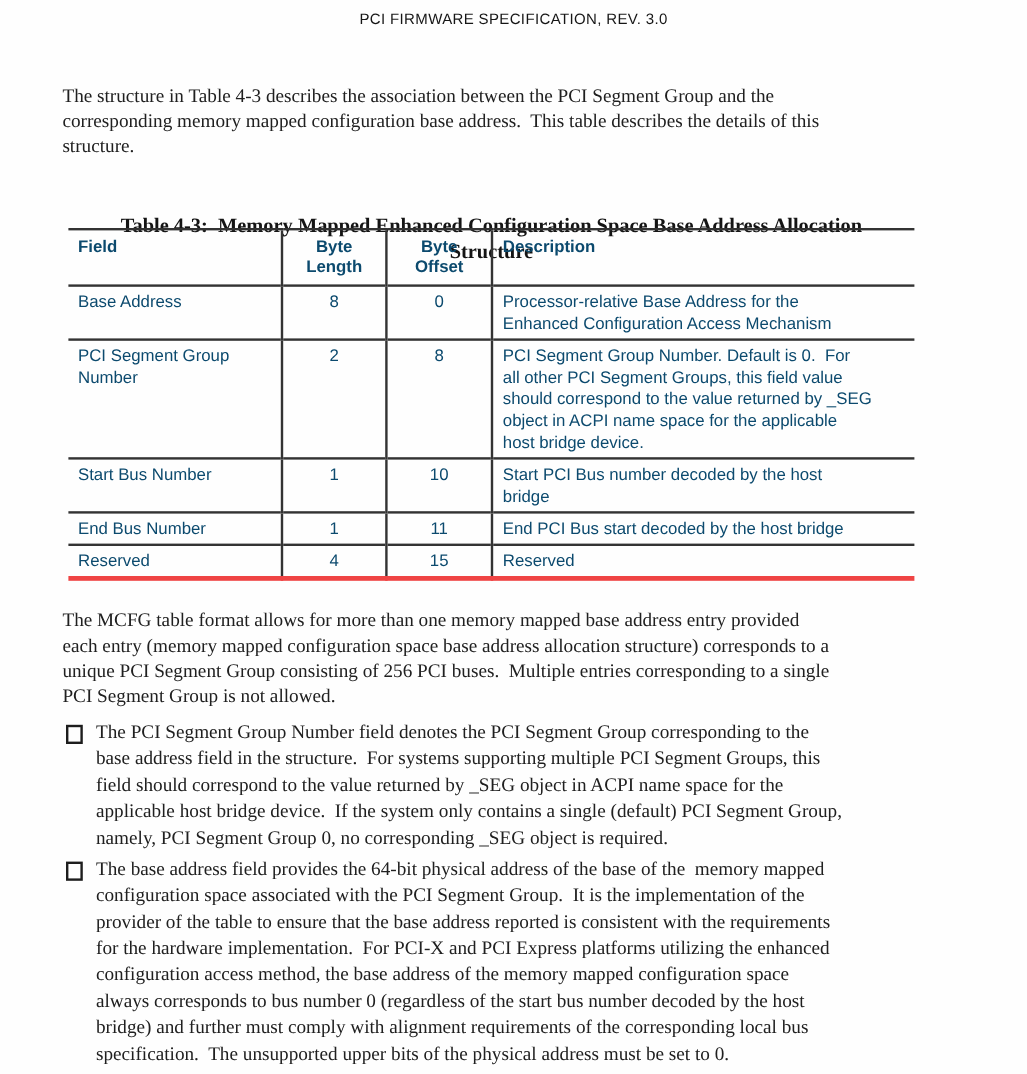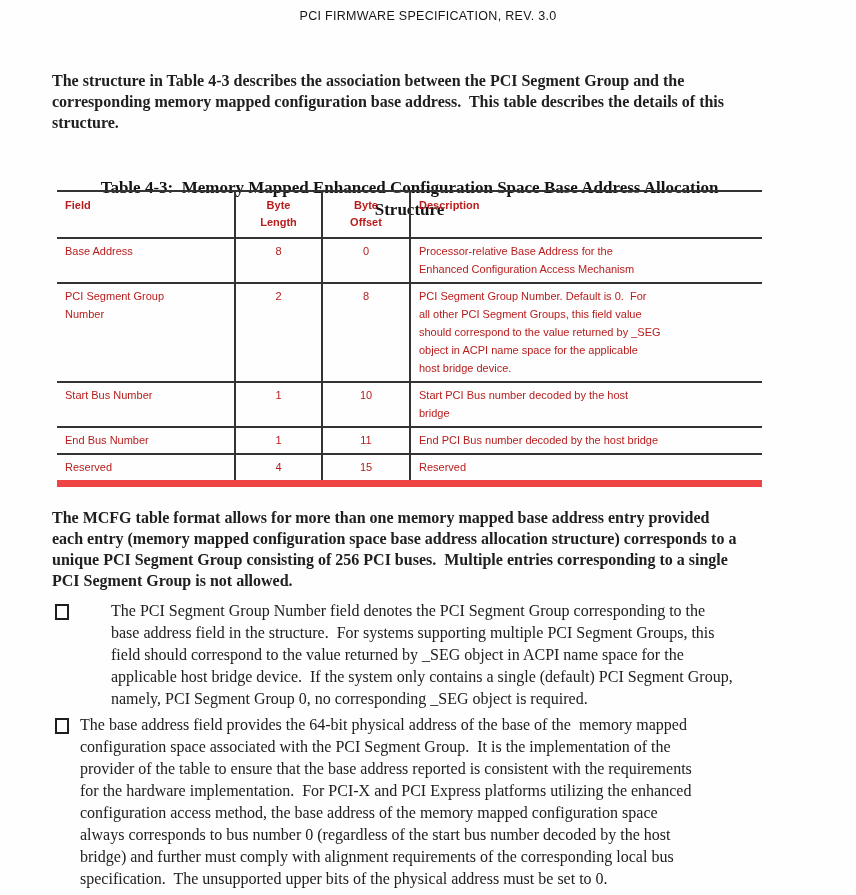--- a/index.html
+++ b/index.html
@@ -5,49 +5,49 @@
   html,body{margin:0;padding:0;background:#ffffff;}
   .page{
     position:relative;width:856px;height:895px;background:#fefefe;
     font-family:"Liberation Serif", serif;color:#1c1c1c;overflow:hidden;
   }
   .doc-header{
     position:absolute;top:9px;left:0;width:856px;text-align:center;
     font-family:"Liberation Sans", sans-serif;font-size:12.5px;
     letter-spacing:0.3px;color:#161616;
   }
-  .para{position:absolute;left:52px;font-size:16px;line-height:21px;color:#202020;font-weight:bold;}
+  .para{position:absolute;left:52px;font-size:16px;line-height:21px;color:#202020;}
   .ln{white-space:pre;}
   #intro{top:70px;}
   #para2{top:507px;}
   .caption{
     position:absolute;top:141px;left:57px;width:705px;text-align:center;
     font-weight:bold;font-size:17px;line-height:21.5px;color:#141414;margin-top:36px;
   }
   .spec-table{
     position:absolute;top:190px;left:57px;width:705px;
     border-collapse:collapse;table-layout:fixed;
-    font-family:"Liberation Sans", sans-serif;font-size:11px;line-height:18px;
-    color:#b91c1c;
-    border-top:2px solid #333;border-bottom:7px solid #ef4444;
+    font-family:"Liberation Sans", sans-serif;font-size:14px;line-height:18px;
+    color:#0c4a6e;
+    border-top:2px solid #333;border-bottom:4px solid #ef4444;
   }
   .spec-table th,.spec-table td{
     vertical-align:top;padding:3px 8px 4px;border-top:2px solid #333;
     overflow:hidden;
   }
   .spec-table th+th,.spec-table td+td{border-left:2px solid #333;}
   .spec-table thead th{
     font-weight:bold;text-align:left;line-height:17px;padding:5px 8px 6px;
   }
   .spec-table .al-center{text-align:center;}
   .bullet-item{
     position:absolute;left:55px;display:flex;align-items:flex-start;
     font-size:16px;line-height:22px;color:#202020;
   }
-  #bullet1{top:600px;gap:31px;}
+  #bullet1{top:600px;}
   #bullet2{top:714px;}
   .bullet-box{
     flex:0 0 auto;width:10px;height:12px;border:2px solid #1d1d1d;
     margin:4px 11px 0 0;background:transparent;
   }
 </style>
 </head>
 <body>
 
 <div class="page">
@@ -144,21 +144,21 @@
           <td>
             <div class="ln">End Bus Number</div>
           </td>
           <td class="al-center">
             <div class="ln">1</div>
           </td>
           <td class="al-center">
             <div class="ln">11</div>
           </td>
           <td>
-            <div class="ln">End PCI Bus number decoded by the host bridge</div>
+            <div class="ln">End PCI Bus start decoded by the host bridge</div>
           </td>
         </tr>
         <tr>
           <td>
             <div class="ln">Reserved</div>
           </td>
           <td class="al-center">
             <div class="ln">4</div>
           </td>
           <td class="al-center">

